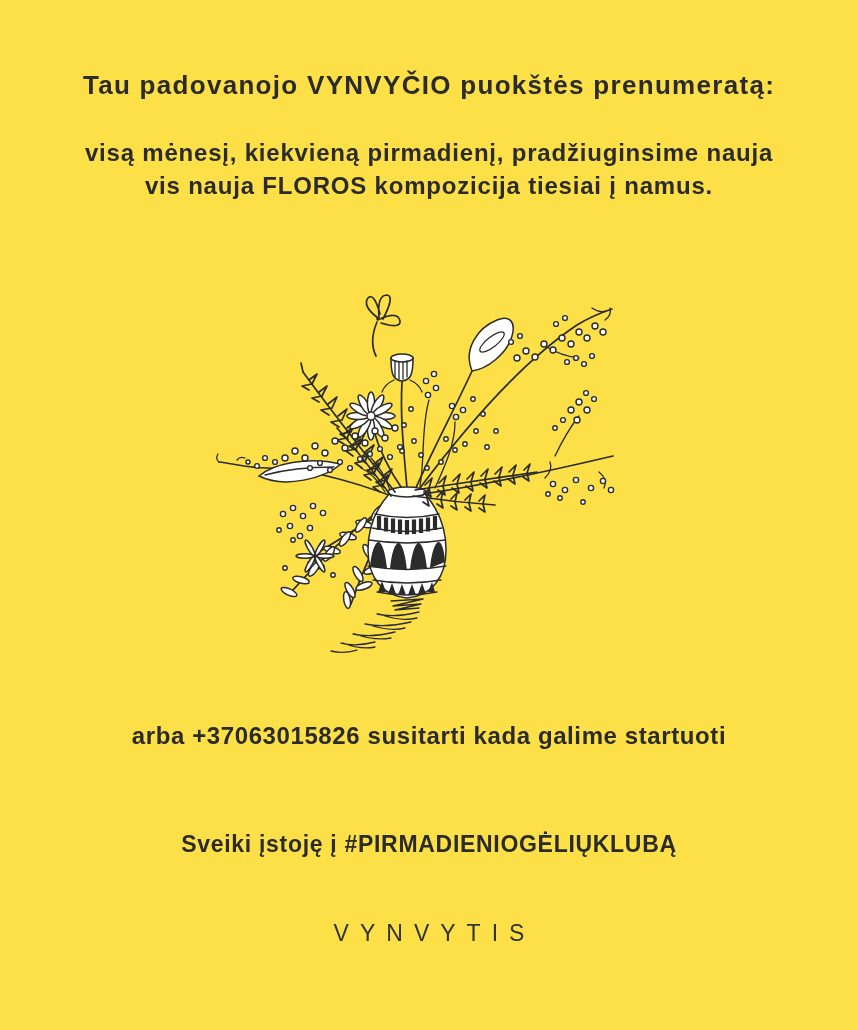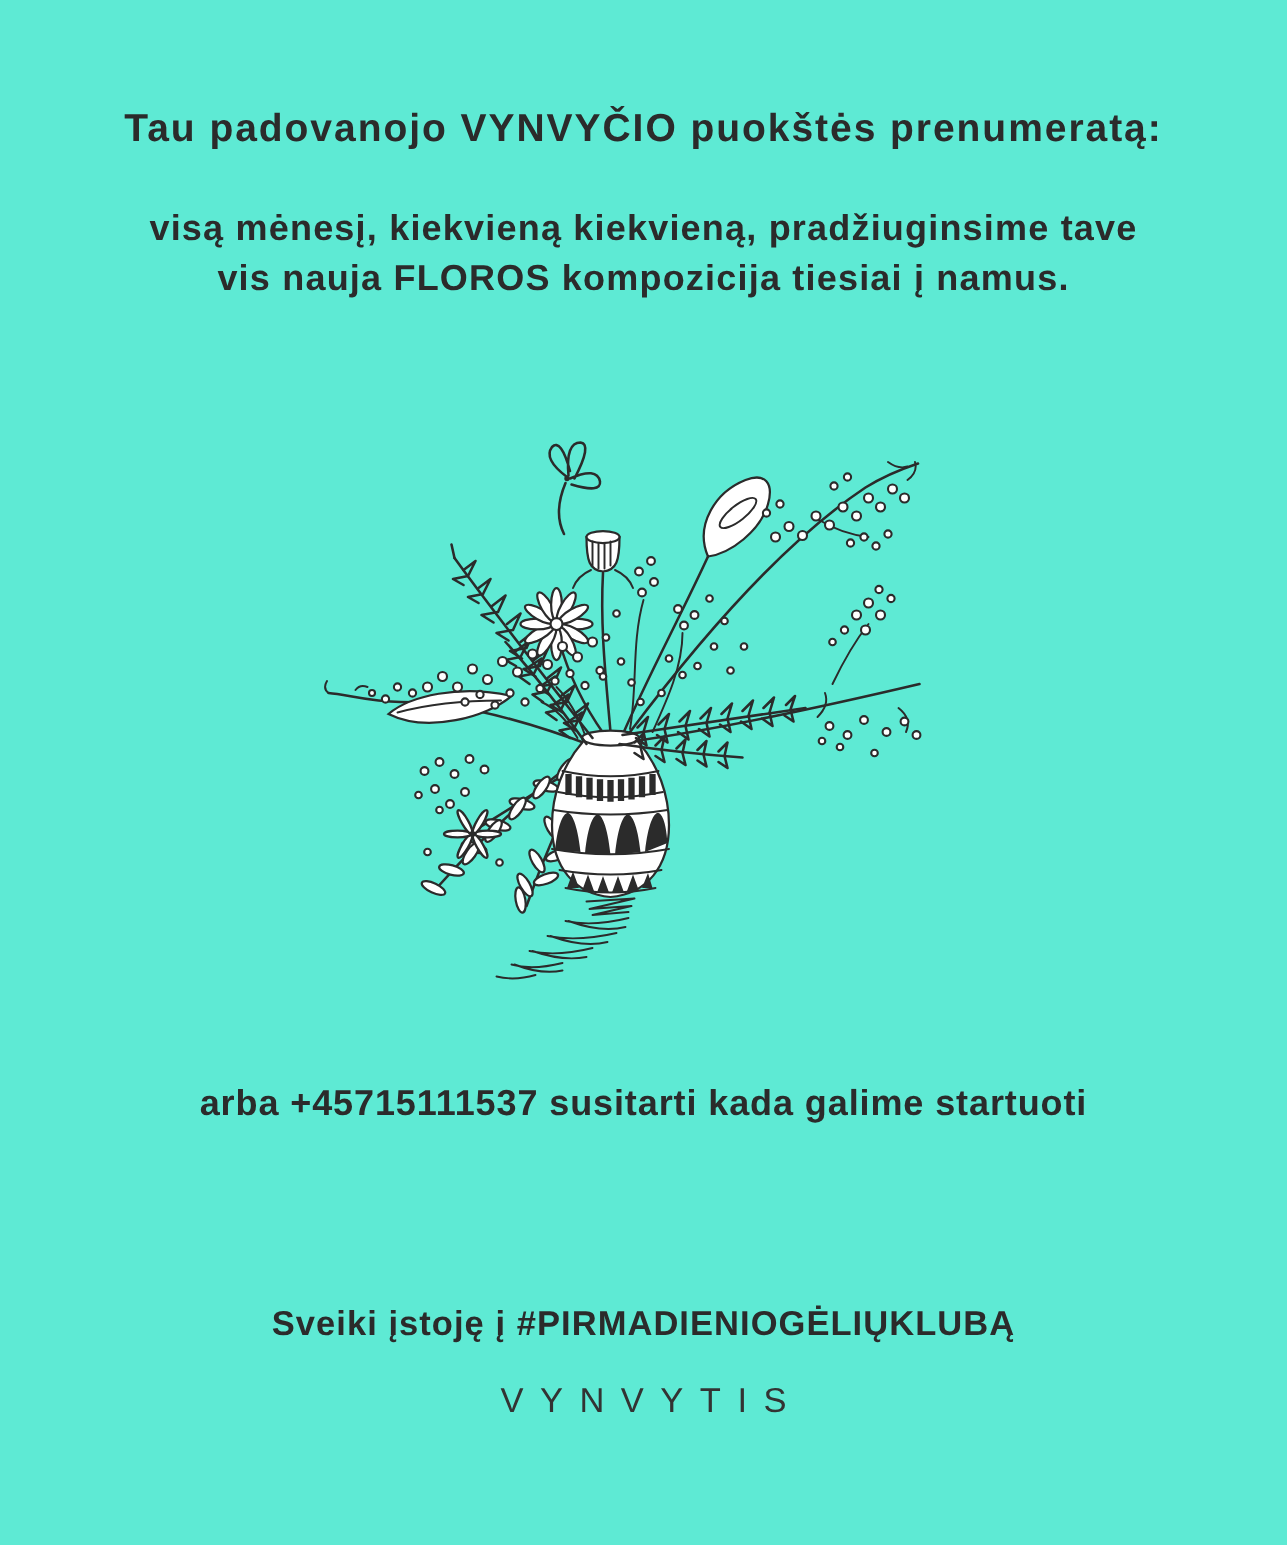--- a/index.html
+++ b/index.html
@@ -3,21 +3,21 @@
 <meta charset="utf-8">
 <title>VYNVYTIS</title>
 <style>
   :root { --ink: #2b2b2b; }
   html, body { margin: 0; padding: 0; background: #ffffff; }
   .page {
     position: relative;
     width: 858px;
     height: 1030px;
     margin: 0 auto;
-    background: #5eead4;
+    background: #fde047;
     font-family: "Liberation Sans", "DejaVu Sans", sans-serif;
     color: var(--ink);
     overflow: hidden;
   }
   .page .txt { position: absolute; left: 0; right: 0; margin: 0; text-align: center; }
   .title {
     top: 70px;
     font-size: 26px;
     font-weight: 700;
     letter-spacing: 1.3px;
@@ -40,21 +40,21 @@
   .bars { fill: none; stroke: var(--ink); stroke-width: 4.2; stroke-linecap: butt; }
   .contact {
     top: 719px;
     font-size: 24px;
     font-weight: 700;
     letter-spacing: 0.6px;
     line-height: 33px;
   }
   .email { color: inherit; text-decoration: underline; text-underline-offset: 4px; text-decoration-thickness: 2px; cursor: pointer; }
   .welcome {
-    top: 869px;
+    top: 831px;
     font-size: 23px;
     font-weight: 700;
     letter-spacing: 0.7px;
   }
   .brand {
     top: 920px;
     font-size: 23px;
     font-weight: 400;
     letter-spacing: 11px;
     text-indent: 11px;
@@ -62,21 +62,21 @@
   }
 </style>
 </head>
 <body>
 
 <div class="page">
 
   <h1 class="txt title">Tau padovanojo VYNVYČIO puokštės prenumeratą:</h1>
 
   <p class="txt subtitle">
-    <span class="line">visą mėnesį, kiekvieną kiekvieną, pradžiuginsime tave</span>
+    <span class="line">visą mėnesį, kiekvieną pirmadienį, pradžiuginsime nauja</span>
     <span class="line">vis nauja FLOROS kompozicija tiesiai į namus.</span>
   </p>
 
   <figure class="art-wrap">
     <svg viewBox="0 0 400 400" xmlns="http://www.w3.org/2000/svg">
 
       <g>
         <path class="ln" d="M182,220 C145,206 95,190 52,190 C32,190 16,185 4,184"></path>
         <path class="ln thin" d="M4,184 q-4,-3 -1,-8"></path>
         <path class="ln thin" d="M148,148 q3,-8 0,-13 M160,146 q6,-3 9,1 M30,180 q-5,-2 -8,2"></path>
@@ -316,20 +316,20 @@
       </g>
 
       <g>
         <path class="ln thin" d="M176,323 L208,321 L178,328 L206,326 L180,332 L204,330"></path>
         <path class="ln thin" d="M204,334 Q180,340 162,336 M164,336 Q186,344 202,340 M196,344 Q170,350 150,346 M152,346 Q174,354 190,350 M180,354 Q156,360 138,356 M140,356 Q160,363 176,360 M160,364 Q140,369 126,365 M128,365 Q146,372 160,369 M142,372 Q128,376 116,373"></path>
       </g>
     </svg>
   </figure>
 
   <p class="txt contact">
-    <span class="line">arba +45715111537 susitarti kada galime startuoti</span>
+    <span class="line">arba +37063015826 susitarti kada galime startuoti</span>
   </p>
 
   <p class="txt welcome">Sveiki įstoję į #PIRMADIENIOGĖLIŲKLUBĄ</p>
 
   <div class="txt brand">VYNVYTIS</div>
 
 </div>
 
 </body></html>

